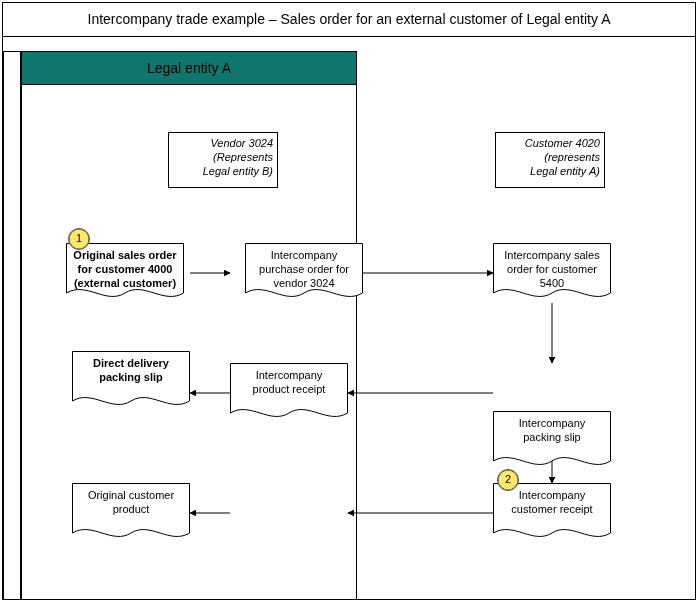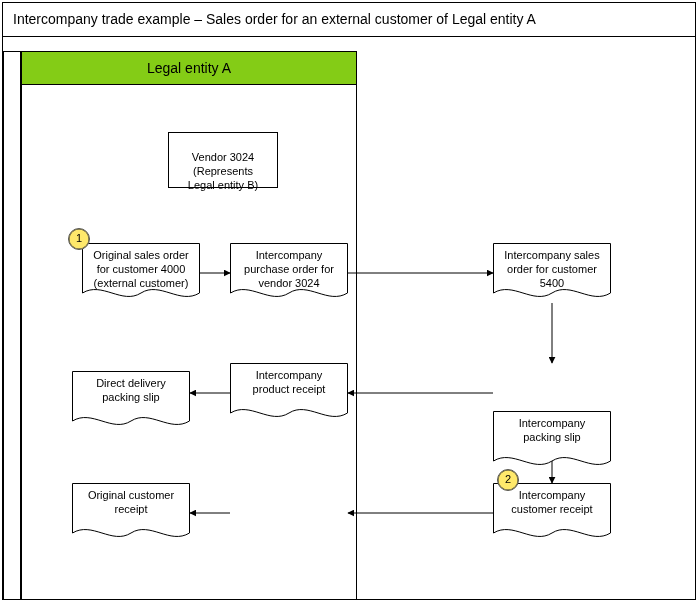--- a/index.html
+++ b/index.html
@@ -20,20 +20,21 @@
     background: #fff;
   }
   .title {
     position: absolute;
     left: 0; right: 0; top: 0;
     height: 34px;
     border-bottom: 1px solid #000;
     padding: 8px 10px 8px 10px;
     box-sizing: border-box;
     font-size: 14px;
+    text-align: center;
   }
   .pillar {
     position: absolute;
     top: 48px;
     width: 18px;
     height: 548px;
     border: 1px solid #000;
     border-bottom: none;
     box-sizing: border-box;
     background: #fff;
@@ -41,21 +42,21 @@
   }
   .entity-header {
     position: absolute;
     top: 48px;
     height: 34px;
     border: 1px solid #000;
     box-sizing: border-box;
     text-align: center;
     line-height: 32px;
     font-size: 14px;
-    background: #84cc16;
+    background: #0f766e;
   }
   .entity-a-h { left: 18px; width: 336px; }
   .entity-b-h { left: 354px; width: 339px; border-left: none; }
 
   .entity-body {
     position: absolute;
     top: 82px;
     height: 514px;
     border: 1px solid #000;
     border-top: none;
@@ -63,25 +64,26 @@
     box-sizing: border-box;
   }
   .entity-a-b { left: 18px; width: 336px; }
   .entity-b-b { left: 354px; width: 339px; border-left: none; }
 
   
   .rect {
     position: absolute;
     border: 1px solid #000;
     background: #fff;
-    text-align: center;
-    padding: 18px 4px;
+    text-align: right;
+    padding: 4px 4px;
     box-sizing: border-box;
     font-size: 11px;
     line-height: 1.25;
+    font-style: italic;
   }
 
   
   .doc {
     position: absolute;
     width: 118px;
     height: 62px;
     box-sizing: border-box;
   }
   .doc svg {
@@ -150,41 +152,44 @@
     <line x1="549" y1="420" x2="549" y2="480" stroke="#000" stroke-width="1" marker-end="url(#ah)"></line>
 
     <line x1="490" y1="510" x2="345" y2="510" stroke="#000" stroke-width="1" marker-end="url(#ah)"></line>
 
     <line x1="227" y1="510" x2="187" y2="510" stroke="#000" stroke-width="1" marker-end="url(#ah)"></line>
   </svg>
 
   <div class="rect" style="left:165px; top:129px; width:110px; height:56px;">
     <span>Vendor 3024<br>(Represents<br>Legal entity B)</span>
   </div>
-
-  <div class="doc" style="left:79px; top:240px;">
+  <div class="rect" style="left:492px; top:129px; width:110px; height:56px;">
+    <span>Customer 4020<br>(represents<br>Legal entity A)</span>
+  </div>
+
+  <div class="doc" style="left:63px; top:240px;font-weight:bold;">
     <svg viewBox="0 0 118 62" preserveAspectRatio="none">
         <path d="M0.5 0.5 H117.5 V50 C98 62, 78 38, 59 50 C40 62, 20 38, 0.5 50 Z" fill="#fff" stroke="#000"></path>
       </svg>
     <div class="lbl">Original sales order for customer 4000 (external customer)</div>
   </div>
-  <div class="doc" style="left:227px; top:240px;padding-left:11px;">
+  <div class="doc" style="left:242px; top:240px;padding-left:11px;">
     <svg viewBox="0 0 118 62" preserveAspectRatio="none">
         <path d="M0.5 0.5 H117.5 V50 C98 62, 78 38, 59 50 C40 62, 20 38, 0.5 50 Z" fill="#fff" stroke="#000"></path>
       </svg>
     <div class="lbl">Intercompany purchase order for vendor 3024</div>
   </div>
   <div class="doc" style="left:490px; top:240px;">
     <svg viewBox="0 0 118 62" preserveAspectRatio="none">
         <path d="M0.5 0.5 H117.5 V50 C98 62, 78 38, 59 50 C40 62, 20 38, 0.5 50 Z" fill="#fff" stroke="#000"></path>
       </svg>
     <div class="lbl">Intercompany sales order for customer 5400</div>
   </div>
 
-  <div class="doc" style="left:69px; top:368px;">
+  <div class="doc" style="left:69px; top:348px;font-weight:bold;">
     <svg viewBox="0 0 118 62" preserveAspectRatio="none">
         <path d="M0.5 0.5 H117.5 V50 C98 62, 78 38, 59 50 C40 62, 20 38, 0.5 50 Z" fill="#fff" stroke="#000"></path>
       </svg>
     <div class="lbl">Direct delivery packing slip</div>
   </div>
   <div class="doc" style="left:227px; top:360px;">
     <svg viewBox="0 0 118 62" preserveAspectRatio="none">
         <path d="M0.5 0.5 H117.5 V50 C98 62, 78 38, 59 50 C40 62, 20 38, 0.5 50 Z" fill="#fff" stroke="#000"></path>
       </svg>
     <div class="lbl">Intercompany product receipt</div>
@@ -193,21 +198,21 @@
     <svg viewBox="0 0 118 62" preserveAspectRatio="none">
         <path d="M0.5 0.5 H117.5 V50 C98 62, 78 38, 59 50 C40 62, 20 38, 0.5 50 Z" fill="#fff" stroke="#000"></path>
       </svg>
     <div class="lbl">Intercompany packing slip</div>
   </div>
 
   <div class="doc" style="left:69px; top:480px;">
     <svg viewBox="0 0 118 62" preserveAspectRatio="none">
         <path d="M0.5 0.5 H117.5 V50 C98 62, 78 38, 59 50 C40 62, 20 38, 0.5 50 Z" fill="#fff" stroke="#000"></path>
       </svg>
-    <div class="lbl">Original customer receipt</div>
+    <div class="lbl">Original customer product</div>
   </div>
   <div class="doc" style="left:490px; top:480px;">
     <svg viewBox="0 0 118 62" preserveAspectRatio="none">
         <path d="M0.5 0.5 H117.5 V50 C98 62, 78 38, 59 50 C40 62, 20 38, 0.5 50 Z" fill="#fff" stroke="#000"></path>
       </svg>
     <div class="lbl">Intercompany customer receipt</div>
   </div>
 
   <div class="badge" style="left:65px; top:225px;">1</div>
   <div class="badge" style="left:494px; top:466px;">2</div>

